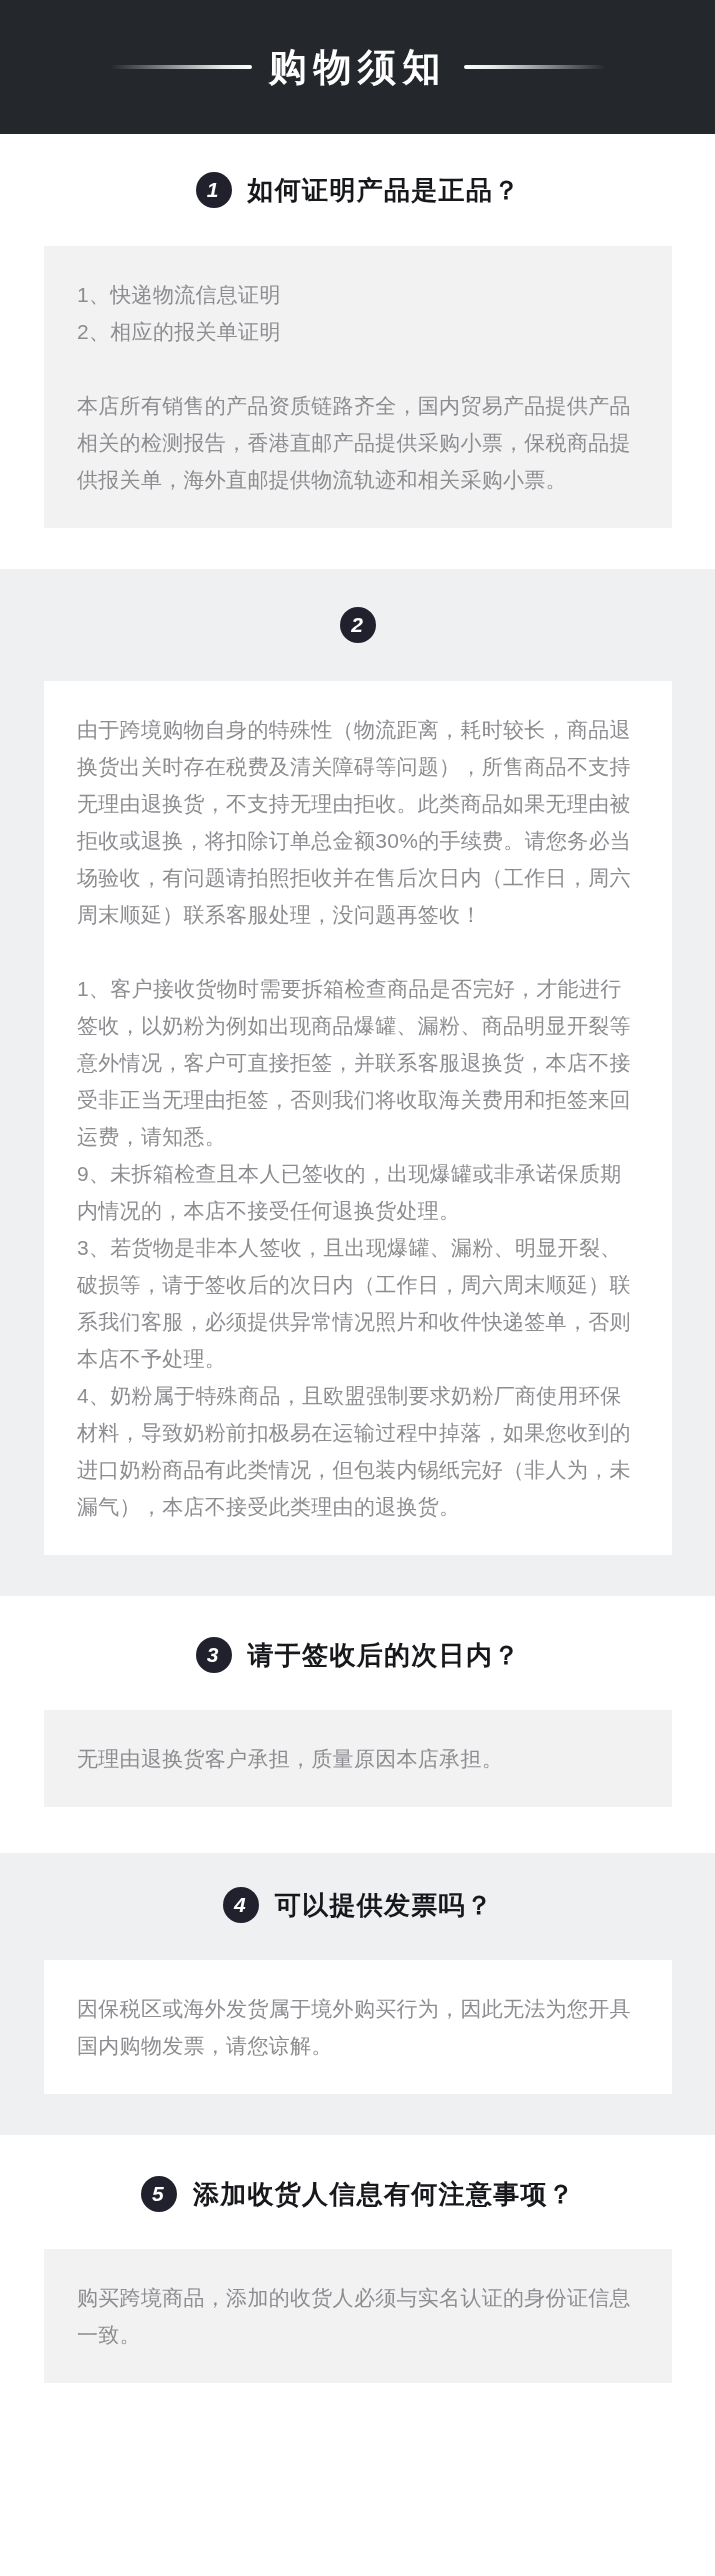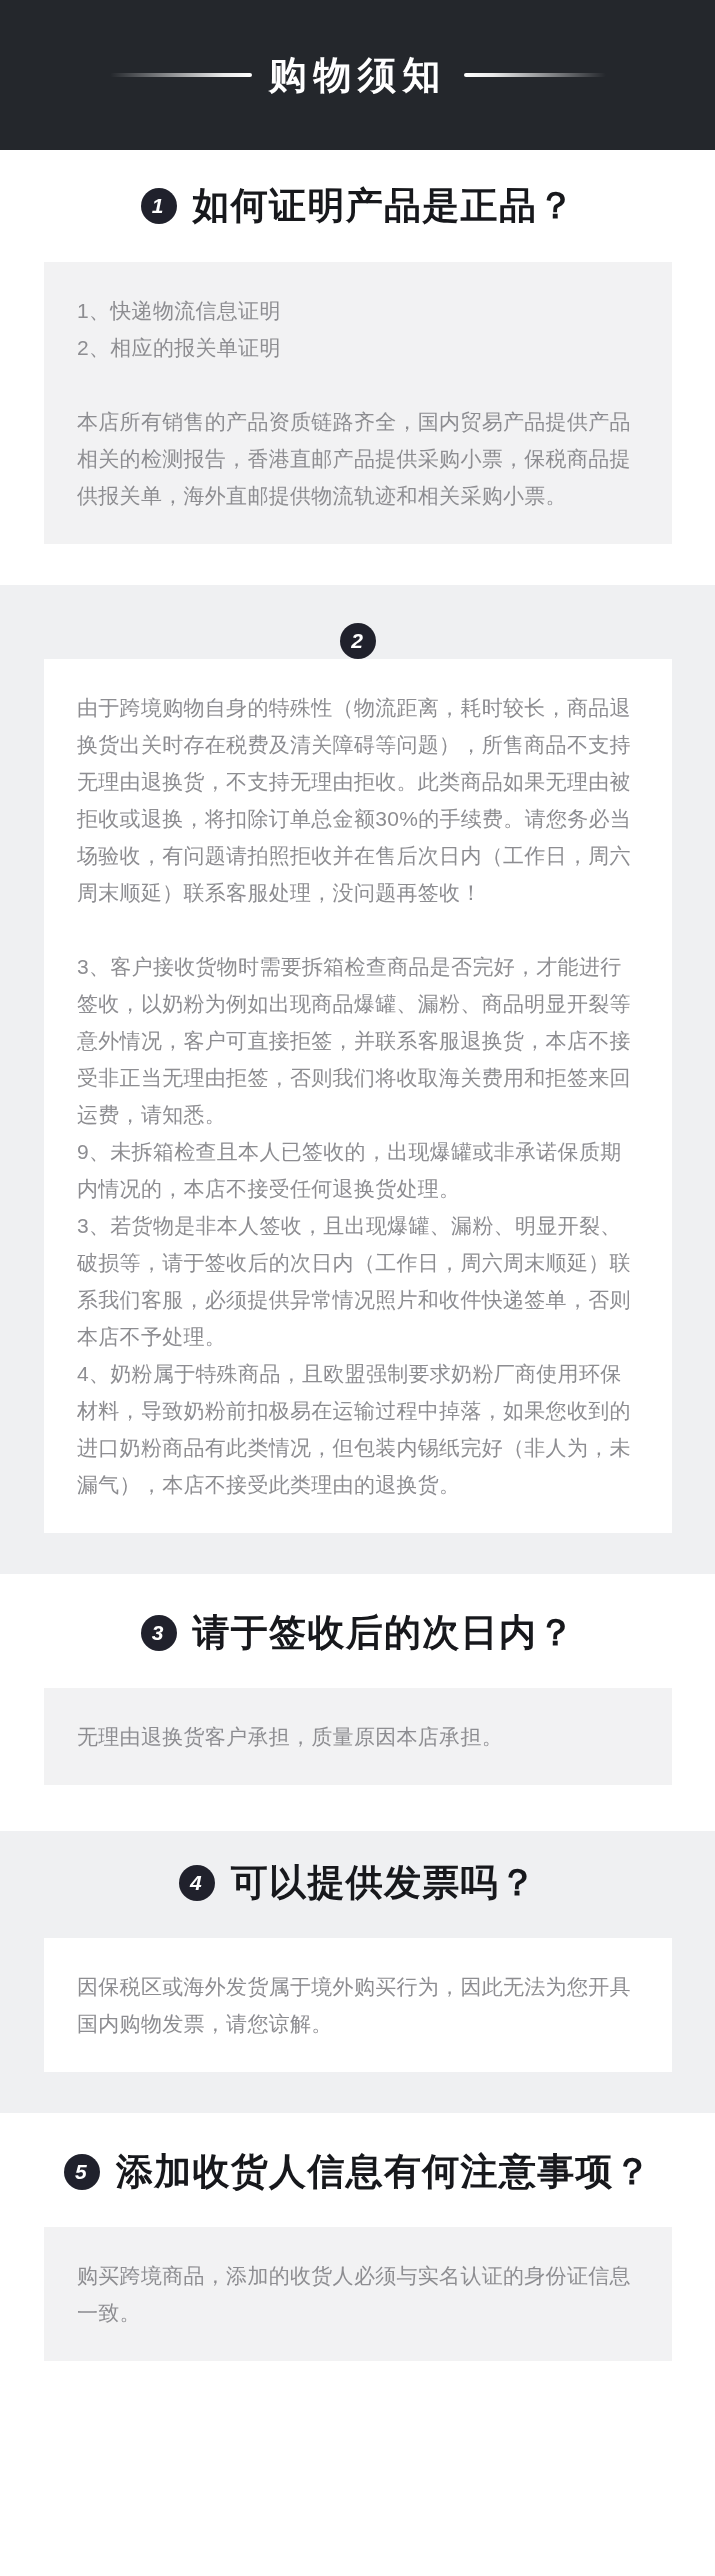--- a/index.html
+++ b/index.html
@@ -5,21 +5,21 @@
   html,body { margin:0; padding:0; background:#ffffff; }
   .page {
     position:relative;
     width:716px; height:2576px; overflow:hidden;
     background:#ffffff;
     font-family:"Liberation Sans", sans-serif;
   }
 
   
   .hero {
-    height:150px;
+    height:134px;
     background:var(--header-bg,#24272c);
     display:flex; align-items:center; justify-content:center;
   }
   .hero-title {
     margin:0 17px;
     color:#ffffff;
     font-size:38px; font-weight:bold;
     letter-spacing:6.6px;
     white-space:nowrap;
   }
@@ -36,21 +36,21 @@
   .badge {
     flex:0 0 auto;
     width:36px; height:36px; border-radius:50%;
     background:var(--badge-bg,#20212c);
     color:#ffffff;
     font-size:21px; font-weight:bold; font-style:italic;
     display:flex; align-items:center; justify-content:center;
     box-sizing:border-box; padding-right:2px;
   }
   .q-title {
-    font-size:37px; font-weight:bold;
+    font-size:26px; font-weight:bold;
     color:var(--heading-text,#17181c);
     letter-spacing:1.3px;
     white-space:nowrap;
   }
 
   
   .box {
     margin:0 44px;
     padding:30px 33px;
     box-sizing:border-box;
@@ -65,21 +65,21 @@
     text-align:left;
   }
   .box p.spaced { margin-top:37px; }
 
   
   .sec1 { padding-top:38px; }
   .sec1 .box { margin-top:38px; margin-bottom:41px; }
 
   .band { background:var(--band-bg,#eff0f2); }
   .band.b2 { padding:38px 0 41px; }
-  .band.b2 .box { }
+  .band.b2 .box { margin-top:38px; }
 
   .sec3 { padding-top:41px; }
   .sec3 .box { margin-top:37px; margin-bottom:46px; }
 
   .band.b4 { padding:34px 0 41px; }
   .band.b4 .box { margin-top:37px; }
 
   .sec5 { padding-top:41px; }
   .sec5 .box { margin-top:37px; }
 </style>
@@ -105,21 +105,21 @@
       <p class="spaced">本店所有销售的产品资质链路齐全，国内贸易产品提供产品相关的检测报告，香港直邮产品提供采购小票，保税商品提供报关单，海外直邮提供物流轨迹和相关采购小票。</p>
     </div>
   </section>
 
   <section class="band b2">
     <div class="q-head">
       <span class="badge">2</span>
     </div>
     <div class="box white">
       <p>由于跨境购物自身的特殊性（物流距离，耗时较长，商品退换货出关时存在税费及清关障碍等问题），所售商品不支持无理由退换货，不支持无理由拒收。此类商品如果无理由被拒收或退换，将扣除订单总金额30%的手续费。请您务必当场验收，有问题请拍照拒收并在售后次日内（工作日，周六周末顺延）联系客服处理，没问题再签收！</p>
-      <p class="spaced">3、客户接收货物时需要拆箱检查商品是否完好，才能进行签收，以奶粉为例如出现商品爆罐、漏粉、商品明显开裂等意外情况，客户可直接拒签，并联系客服退换货，本店不接受非正当无理由拒签，否则我们将收取海关费用和拒签来回运费，请知悉。</p>
+      <p class="spaced">1、客户接收货物时需要拆箱检查商品是否完好，才能进行签收，以奶粉为例如出现商品爆罐、漏粉、商品明显开裂等意外情况，客户可直接拒签，并联系客服退换货，本店不接受非正当无理由拒签，否则我们将收取海关费用和拒签来回运费，请知悉。</p>
       <p>9、未拆箱检查且本人已签收的，出现爆罐或非承诺保质期内情况的，本店不接受任何退换货处理。</p>
       <p>3、若货物是非本人签收，且出现爆罐、漏粉、明显开裂、破损等，请于签收后的次日内（工作日，周六周末顺延）联系我们客服，必须提供异常情况照片和收件快递签单，否则本店不予处理。</p>
       <p>4、奶粉属于特殊商品，且欧盟强制要求奶粉厂商使用环保材料，导致奶粉前扣极易在运输过程中掉落，如果您收到的进口奶粉商品有此类情况，但包装内锡纸完好（非人为，未漏气），本店不接受此类理由的退换货。</p>
     </div>
   </section>
 
   <section class="sec3">
     <div class="q-head">
       <span class="badge">3</span>
       <span class="q-title">请于签收后的次日内？</span>

